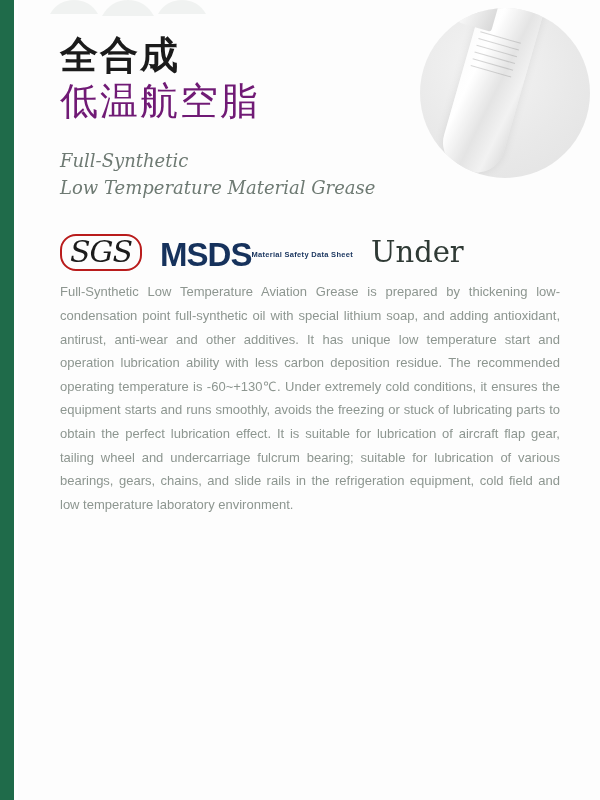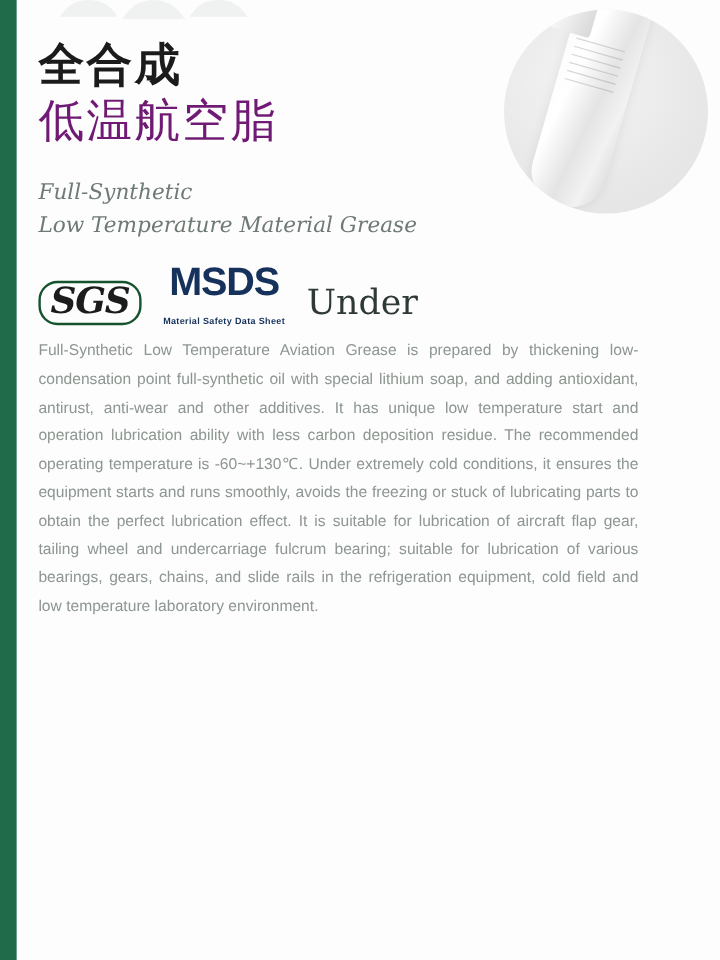--- a/index.html
+++ b/index.html
@@ -88,21 +88,21 @@
   }
   .tube-lines span {
     display: block;
     height: 1px;
     margin-bottom: 6px;
     background: rgba(140,140,140,0.35);
   }
   
   .content {
     position: absolute;
-    left: 32px;
+    left: 60px;
     top: 0;
     width: 520px;
   }
   .title-cn1 {
     margin-top: 34px;
     font-size: 38px;
     font-weight: bold;
     letter-spacing: 2px;
     color: #1b1b1b;
     line-height: 1.15;
@@ -125,33 +125,33 @@
   .badges {
     margin-top: 26px;
     display: flex;
     align-items: flex-end;
     gap: 18px;
     height: 44px;
   }
   .badge-sgs {
     font-family: "DejaVu Serif", serif;
     font-style: italic;
-    font-weight: bold;
+    font-weight: normal;
     font-size: 30px;
     color: #1b1b1b;
-    border: 2px solid #14532d;
+    border: 2px solid #b91c1c;
     border-radius: 16px;
     padding: 0 8px 2px 8px;
     line-height: 1.05;
     letter-spacing: -1px;
   }
   .badge-msds {
     display: flex;
-    flex-direction: column;
-    align-items: center;
+    flex-direction: row;
+    align-items: flex-start;
     line-height: 1;
   }
   .badge-msds .m-main {
     font-family: "Liberation Sans", sans-serif;
     font-weight: bold;
     font-size: 33px;
     color: #16325c;
     letter-spacing: -1px;
   }
   .badge-msds .m-sub {

